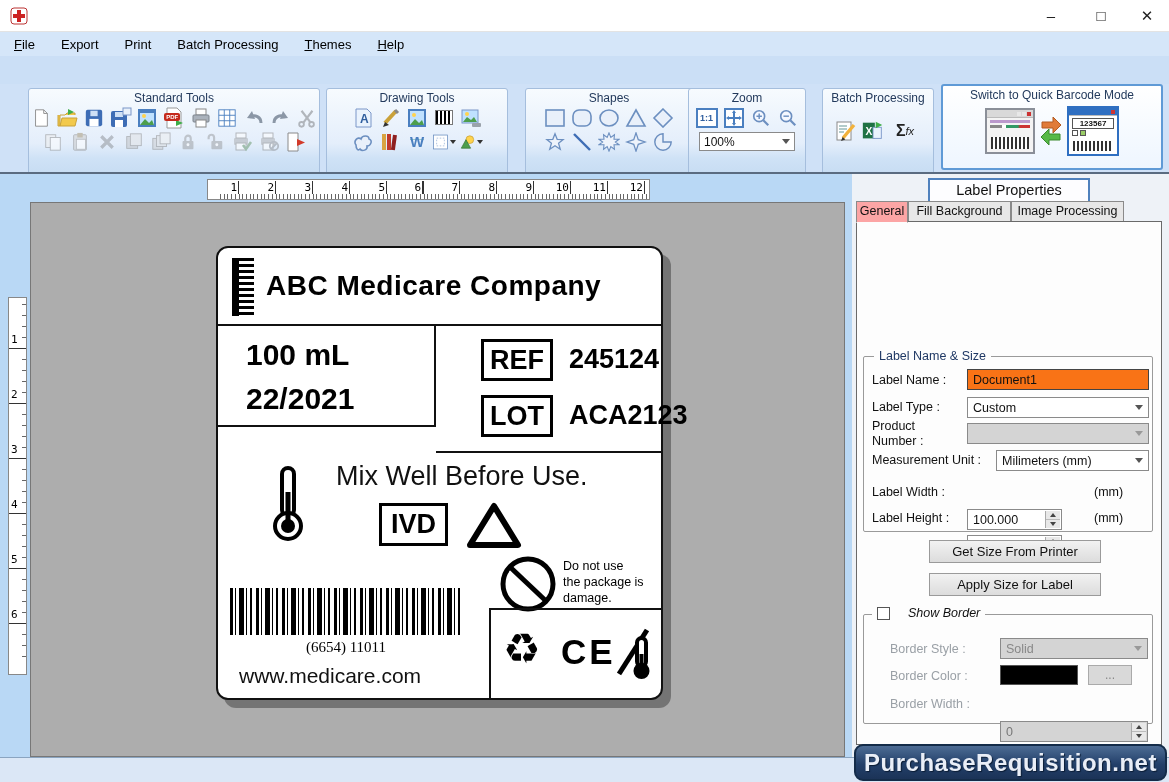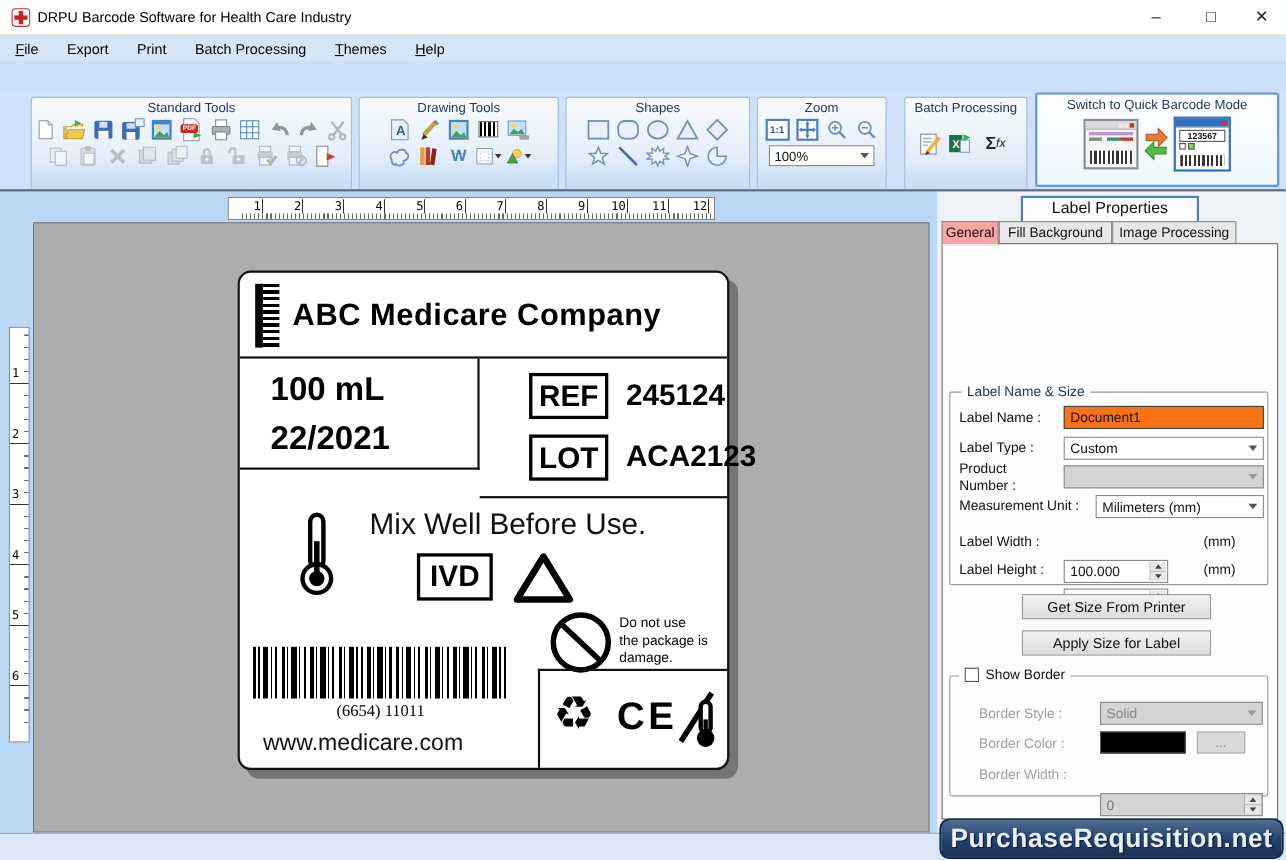--- a/index.html
+++ b/index.html
@@ -21,21 +21,21 @@
   .tabrow { position:absolute; left:0; top:56px; width:1169px; height:28px; background:#cbdff6; }
   .mode-tab-inactive { position:absolute; left:48px; top:62px; width:140px; text-align:center; font-size:13px; color:#111; }
   .mode-tab-active { position:absolute; left:205px; top:58px; width:198px; height:26px; background:linear-gradient(#fdfeff,#e7f0fb); border:1px solid #93b1d1; border-bottom:none; border-radius:6px 6px 0 0; text-align:center; line-height:24px; font-size:13px; color:#111; }
 
   
   .ribbon { position:absolute; left:0; top:84px; width:1169px; height:88px; background:#cfe1f7; }
   .rgroup { position:absolute; top:4px; height:101px; border:1px solid #a5bedd; border-radius:3px; background:linear-gradient(#f7fbfe 0%, #e4eefb 55%, #cfe2f6 70%, #c0d7ef 100%); }
   .rgroup .gtitle { display:block; text-align:center; font-size:12px; color:#233a5c; padding-top:2px; }
   .g-standard { left:28px; width:292px; }
   .g-drawing { left:326px; width:182px; }
-  .g-shapes { left:514px; width:168px; }
+  .g-shapes { left:525px; width:168px; }
   .g-zoom { left:688px; width:118px; }
   .g-batch { left:822px; width:112px; }
   .g-switch { left:941px; top:0px; width:222px; height:86px; background:linear-gradient(#ffffff,#eef6ff); border:2px solid #5f9ad6; }
   .iconrow { display:flex; justify-content:center; align-items:center; gap:3px; margin-top:1px; }
   .icn { width:24px; height:23px; display:flex; align-items:center; justify-content:center; position:relative; }
   .dim { opacity:.55; filter:grayscale(.6); }
 
   .pdf-txt { position:absolute; left:2px; top:7px; font-size:6px; font-weight:bold; color:#fff; background:#c52a1d; padding:1px 2px; border-radius:2px; }
   .barcode-mini { width:18px; height:15px; border:1px solid #777; background:repeating-linear-gradient(90deg,#000 0 2px,#fff 2px 4px); }
   .caret { width:0; height:0; border-left:3px solid transparent; border-right:3px solid transparent; border-top:4px solid #333; margin-left:1px; }
@@ -140,21 +140,21 @@
   .spinbtns i { flex:1; display:flex; align-items:center; justify-content:center; background:#e8e8e8; }
   .spinbtns i + i { border-top:1px solid #bbb; }
   .up { width:0;height:0;border-left:3px solid transparent;border-right:3px solid transparent;border-bottom:4px solid #444; }
   .dn { width:0;height:0;border-left:3px solid transparent;border-right:3px solid transparent;border-top:4px solid #444; }
   .unit { position:absolute; font-size:12.5px; color:#111; }
 
   .pbtn { position:absolute; left:72px; width:172px; height:23px; background:linear-gradient(#f2f2f2,#dcdcdc); border:1px solid #9a9a9a; text-align:center; line-height:21px; font-size:13px; color:#111; }
   .b1 { top:318px; } .b2 { top:351px; }
 
   .g-border { left:6px; top:392px; width:290px; height:110px; }
-  .cbwrap { position:absolute; left:8px; top:-9px; background:#fdfdfd; padding:0 5px; display:flex; align-items:center; gap:6px; }
+  .cbwrap { position:absolute; left:8px; top:-9px; background:#fdfdfd; padding:0 5px; display:flex; align-items:center; gap:18px;font-style:italic; }
   .cbox { width:13px; height:13px; border:1px solid #555; background:#fff; }
   .cbl { font-size:12.5px; color:#111; }
   .dlabel { position:absolute; left:26px; font-size:12.5px; color:#9aa0a6; }
   .swatch { position:absolute; left:136px; top:50px; width:78px; height:20px; background:#000; border:1px solid #555; }
   .dots { position:absolute; left:224px; top:50px; width:44px; height:20px; background:#d9d9d9; border:1px solid #aaa; color:#888; text-align:center; line-height:18px; font-size:12px; }
 
   
   .statusbar { position:absolute; left:0; top:757px; width:1169px; height:25px; background:#dbe7f6; border-top:1px solid #8aa4c0; }
   .watermark { position:absolute; left:854px; top:744px; width:313px; height:37px; background:linear-gradient(#4d6c94,#23406a 55%,#1b3357); border:2px solid #142c49; border-radius:9px; color:#e9eef7; font-size:24px; font-weight:bold; text-align:center; line-height:33px; letter-spacing:.5px; text-shadow:1px 1px 1px #0b1d35; z-index:9; }
 
@@ -164,21 +164,20 @@
 <body>
 
 <div id="app">
 
   <div class="titlebar">
     <svg class="appicon" viewBox="0 0 18 18">
         <rect x="1" y="1" width="16" height="16" rx="3" fill="#fff" stroke="#b33"></rect>
         <rect x="7" y="3" width="4" height="12" fill="#c22"></rect>
         <rect x="3" y="7" width="12" height="4" fill="#c22"></rect>
       </svg>
-    <span class="title-text">DRPU Barcode Software for Health Care Industry</span>
     <span class="winctl min">–</span>
     <span class="winctl max">□</span>
     <span class="winctl cls">✕</span>
   </div>
 
   <div class="menubar">
     <span class="ul-first">File</span>
     <span>Export</span>
     <span>Print</span>
     <span>Batch Processing</span>

